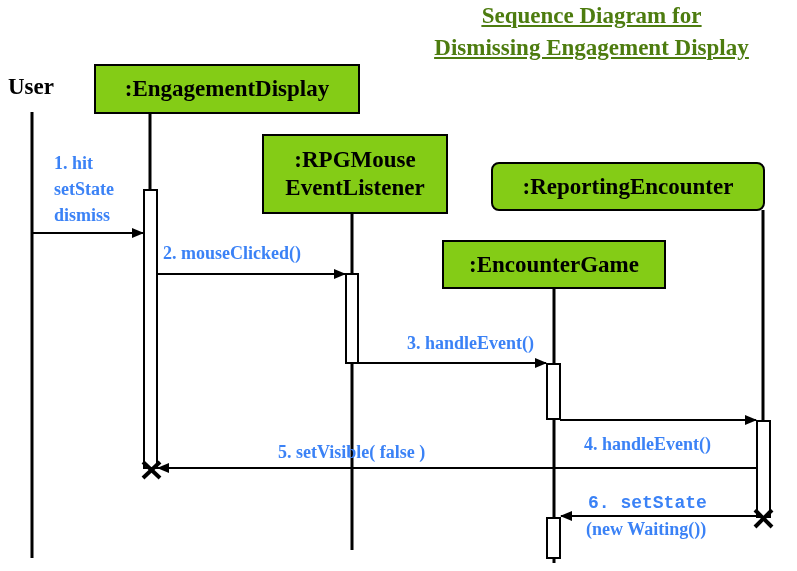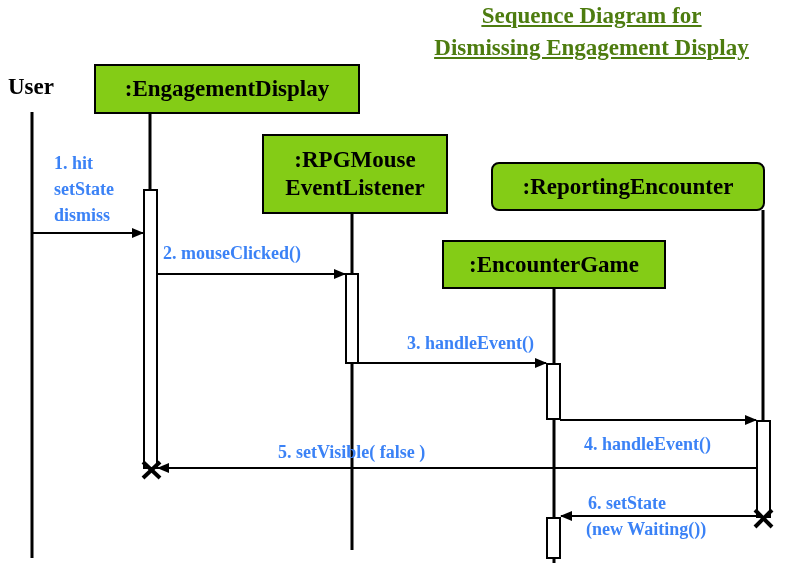--- a/index.html
+++ b/index.html
@@ -82,15 +82,15 @@
 <div class="lbl" style="left:54px; top:150px; line-height:26px;">
   <div>1. hit</div>
   <div>setState</div>
   <div>dismiss</div>
 </div>
 <div class="lbl" style="left:163px; top:242px;">2. mouseClicked()</div>
 <div class="lbl" style="left:373px; top:332px;margin-left:34px;">3. handleEvent()</div>
 <div class="lbl" style="left:584px; top:387px;margin-top:46px;">4. handleEvent()</div>
 <div class="lbl" style="left:278px; top:441px;">5. setVisible( false )</div>
 <div class="lbl" style="left:586px; top:490px; line-height:26px;">
-  <div style="padding-left:2px;">6. setState</div>
+  <div style="padding-left:2px;font-family:Liberation Mono, monospace;">6. setState</div>
   <div>(new Waiting())</div>
 </div>
 
 </body></html>

